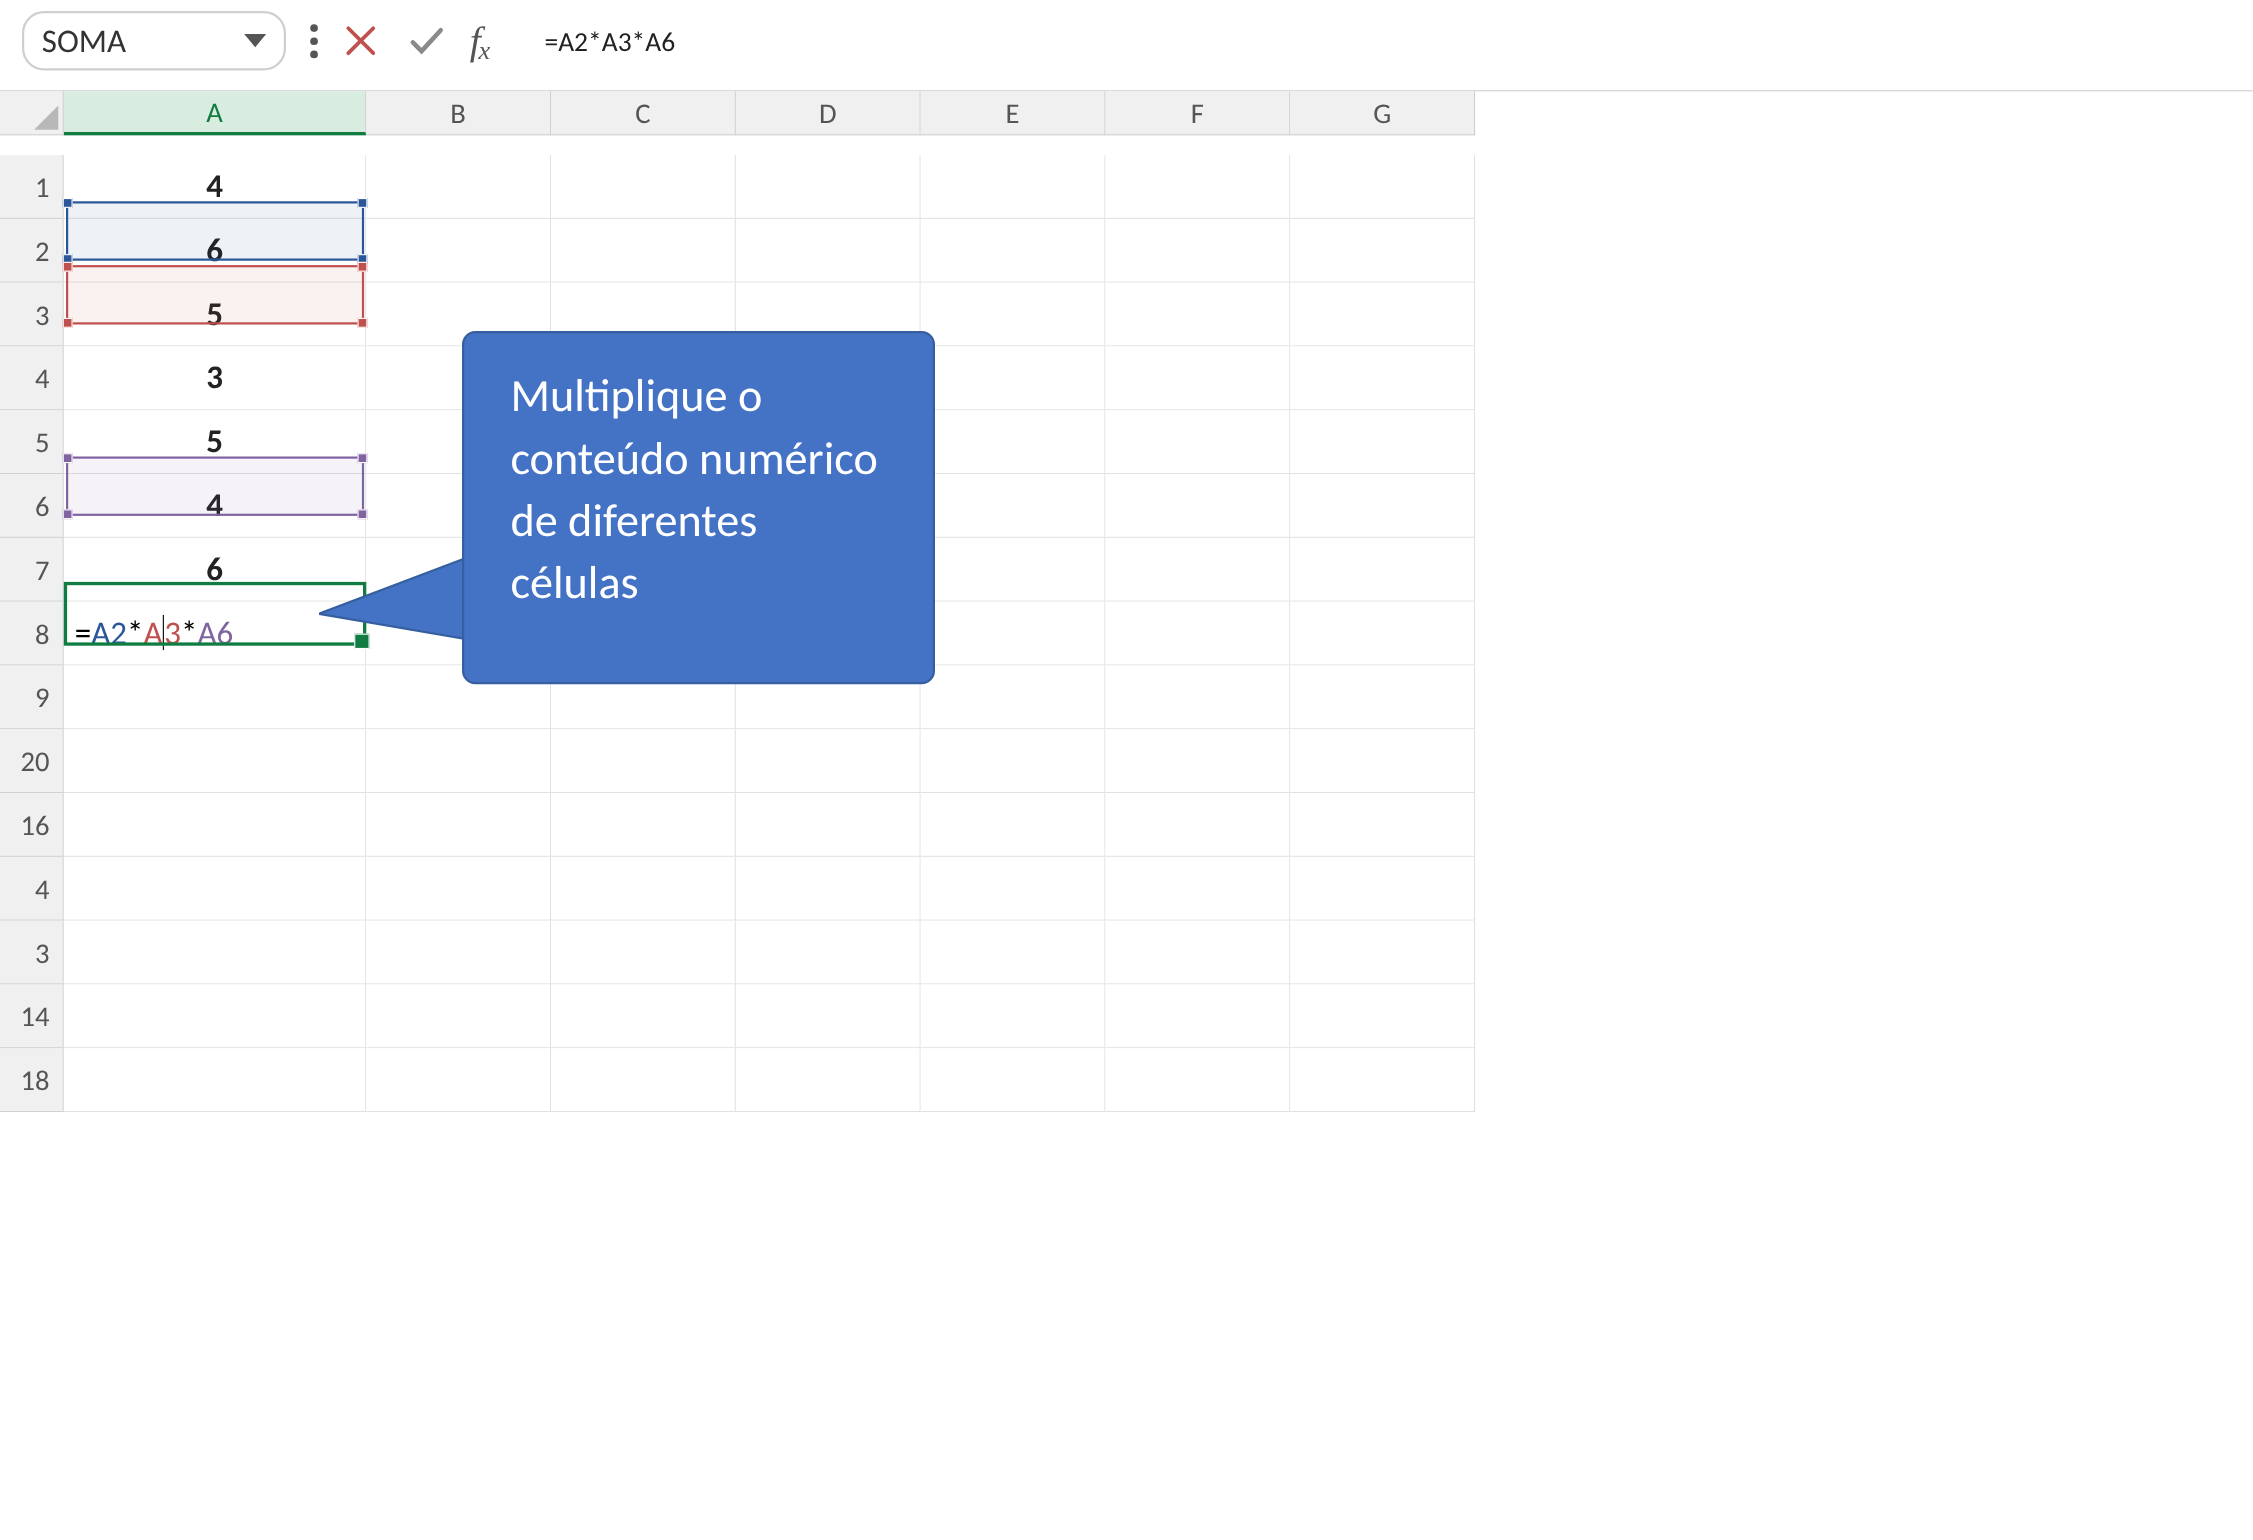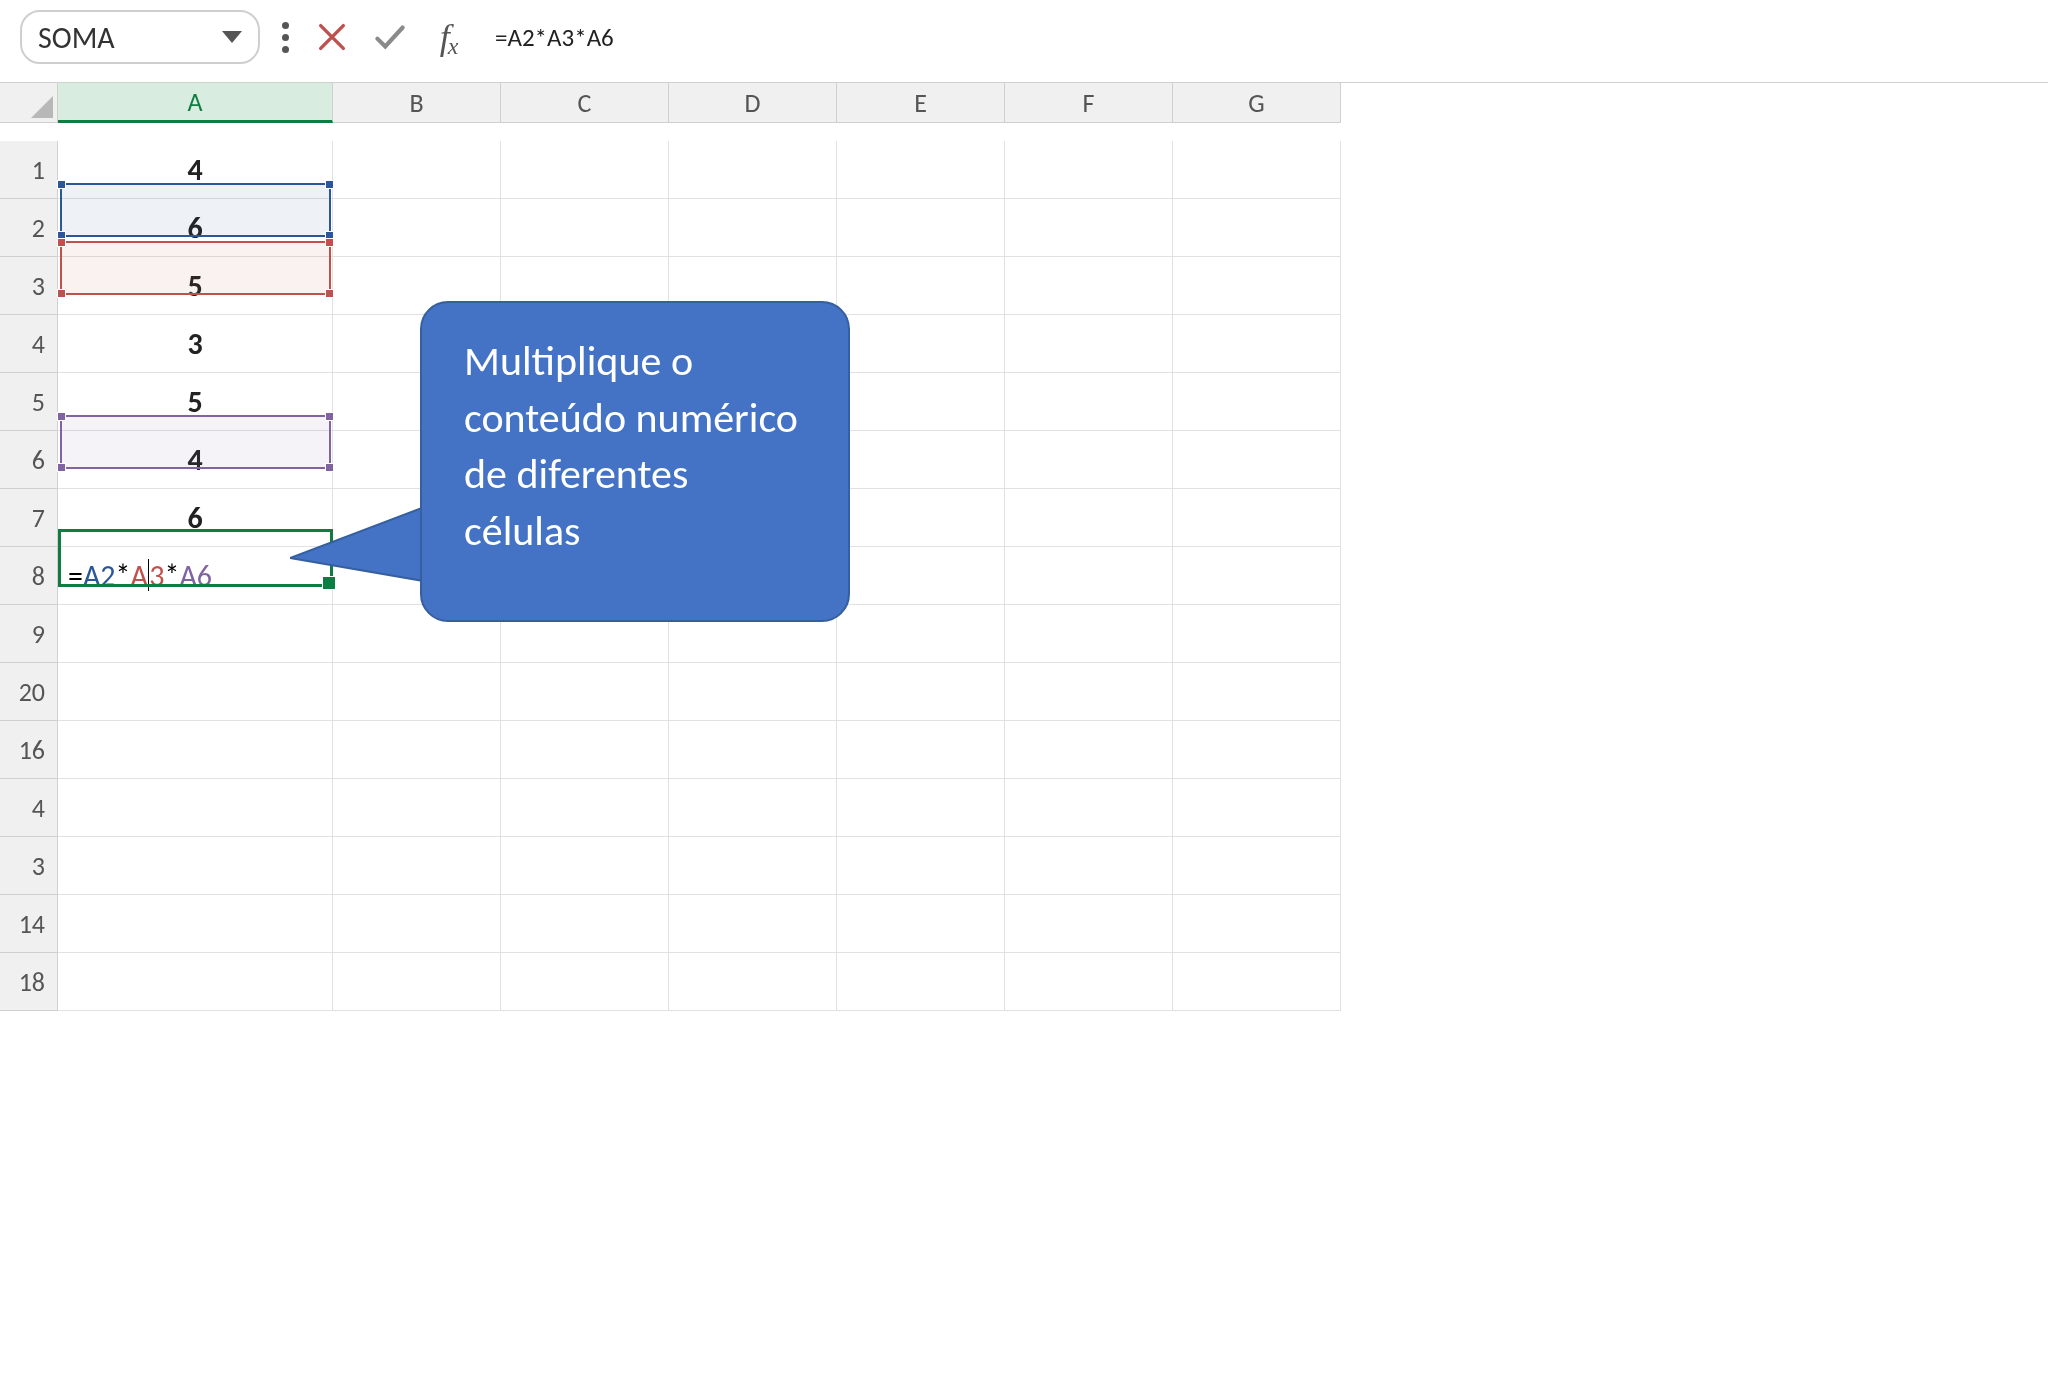--- a/index.html
+++ b/index.html
@@ -38,21 +38,21 @@
       border-top: 12px solid #555;
     }
     .kebab {
       display: flex; flex-direction: column; gap: 5px;
       padding: 0 6px;
     }
     .kebab span {
       width: 7px; height: 7px; background: #555; border-radius: 50%;
     }
     .icon-btn {
-      width: 42px; height: 42px; display: flex; align-items: center; justify-content: center;
+      width: 42px; height: 42px; display: flex; align-items: center; justify-content: flex-start;
     }
     .fx-icon {
       font-family: "Times New Roman", serif;
       font-style: italic;
       font-size: 36px;
       color: #555;
       letter-spacing: -2px;
       line-height: 1;
     }
     .fx-icon .x { font-size: 24px; position: relative; top: 5px; }
@@ -167,21 +167,21 @@
       background: #000;
       vertical-align: middle;
       margin: 0 0px;
       position: relative; top: -1px;
     }
     
     .callout {
       position: absolute;
       background: #4472c4;
       border: 2px solid #365f9f;
-      border-radius: 28px;
+      border-radius: 12px;
       color: #fff;
       font-family: Calibri, Arial, sans-serif;
       font-size: 42px;
       padding: 30px 42px 60px 42px;
       width: 430px;
       line-height: 1.35;
     }
   </style>
 </head>
 <body>

